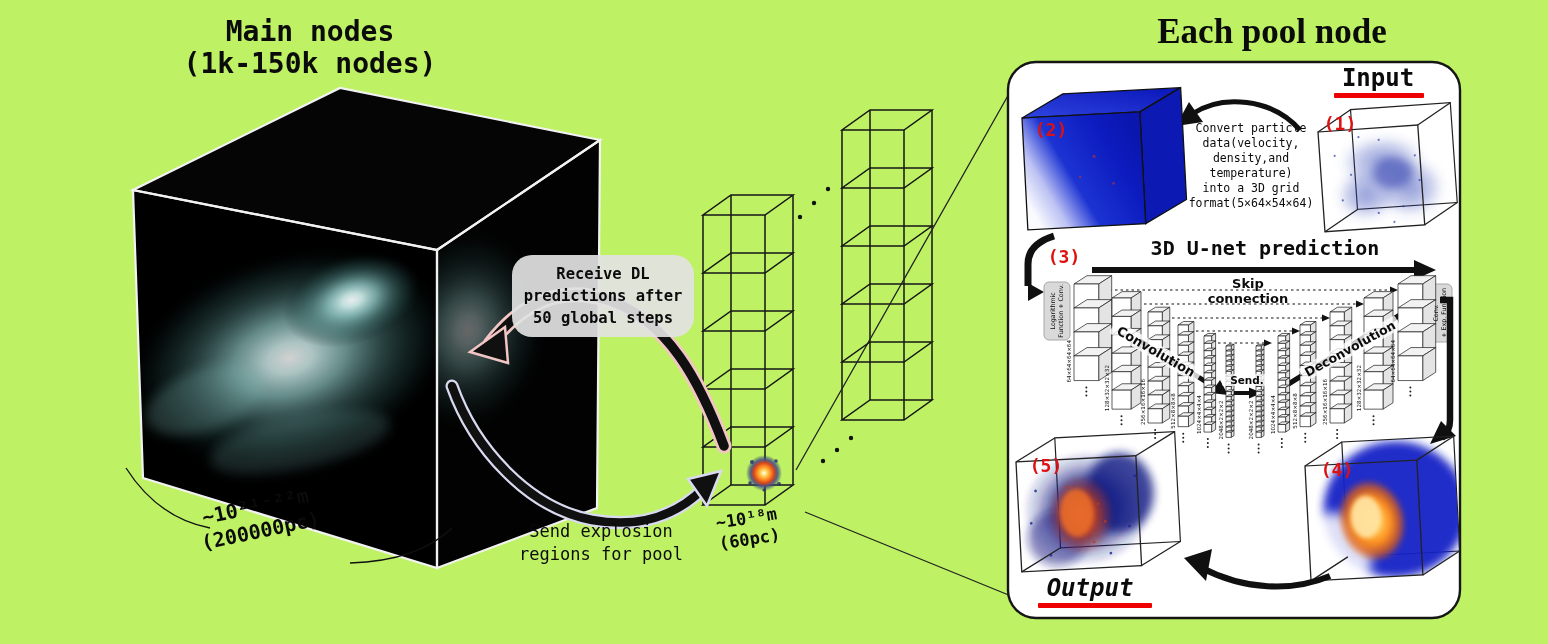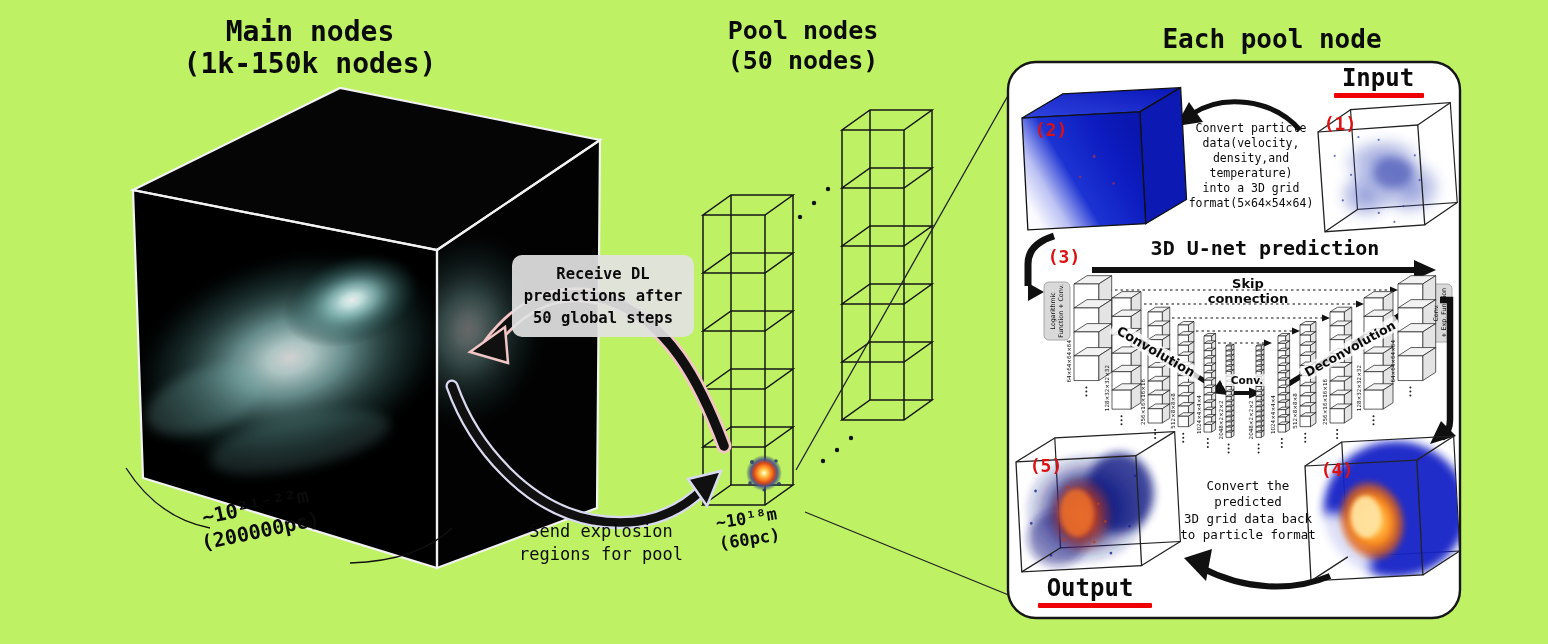--- a/index.html
+++ b/index.html
@@ -7,21 +7,21 @@
           font-family:"DejaVu Sans Mono",monospace;}
   svg.scene{position:absolute;left:0;top:0;}
   .t{position:absolute;font-family:"DejaVu Sans Mono",monospace;white-space:pre-line;
      text-align:center;color:#0b0b0b;z-index:3;}
   .b{font-weight:bold;}
   .sans{font-family:"DejaVu Sans",sans-serif;}
   .red{color:#dd1111;}
   .bar{position:absolute;background:#ee0000;border-radius:1px;z-index:3;}
   .whitebg{background:rgba(255,255,255,0.78);border-radius:2px;padding:0 2px;}
   #receive-box{position:absolute;left:512px;top:255px;width:182px;height:82px;
-     background:rgba(226,226,226,0.92);border-radius:10px;z-index:2;
+     background:rgba(226,226,226,0.92);border-radius:20px;z-index:2;
      display:flex;align-items:center;justify-content:center;}
 </style>
 </head>
 <body>
 
 <div id="canvas">
 
 <svg class="scene" width="1548" height="644" viewBox="0 0 1548 644">
   <defs>
     <clipPath id="clipF">
@@ -721,62 +721,56 @@
     </g>
     <g fill="none" stroke="#222" stroke-width="1.3">
       <path d="M0 0 L40 -22 M120 0 L160 -22 M120 110 L160 88 M0 110 L40 88"></path>
       <rect x="0" y="0" width="120" height="110"></rect>
     </g>
   </g>
 </svg>
 
 <div class="t b" style="left:140px;top:16px;width:340px;font-size:28px;line-height:1.15;">Main nodes
 (1k-150k nodes)</div>
-<div class="t b" style="left:673px;top:16px;width:260px;font-size:25px;line-height:1.2;">Pool nodes
-(50 nodes)</div>
-<div class="t b" style="left:1102px;top:24px;width:340px;font-size:26px;">Each pool node</div>
+<div class="t b" style="left:1102px;top:12px;width:340px;font-size:35px;font-family:Liberation Serif, serif;">Each pool node</div>
 
 <div class="t b" style="left:148px;top:494px;width:220px;font-size:20px;line-height:1.25;transform:rotate(-12deg);">~10²¹⁻²²m
 (200000pc)</div>
 <div class="t b" style="left:692px;top:508px;width:112px;font-size:17px;line-height:1.25;transform:rotate(-9deg);">~10¹⁸m
 (60pc)</div>
 
 <div id="receive-box">
   <div class="t b" style="position:static;font-size:15.5px;line-height:1.42;">Receive DL
 predictions after
 50 global steps</div>
 </div>
 <div class="t" style="left:496px;top:520px;width:210px;font-size:17px;line-height:1.35;">Send explosion
 regions for pool</div>
 
 <div class="t b" style="left:1332px;top:64px;width:92px;font-size:24px;text-align:center;">Input</div>
 <div class="bar" style="left:1334px;top:93px;width:90px;height:4.5px;"></div>
-<div class="t b" style="left:1040px;top:574px;width:100px;font-size:24px;">Output</div>
+<div class="t b" style="left:1040px;top:574px;width:100px;font-size:24px;font-style:italic;">Output</div>
 <div class="bar" style="left:1038px;top:603px;width:114px;height:5px;"></div>
 
 <div class="t b red" style="left:1320px;top:113px;width:40px;font-size:18px;">(1)</div>
 <div class="t b red" style="left:1031px;top:119px;width:40px;font-size:18px;">(2)</div>
 <div class="t b red" style="left:1044px;top:246px;width:40px;font-size:18px;">(3)</div>
 <div class="t b red" style="left:1317px;top:459px;width:40px;font-size:18px;">(4)</div>
 <div class="t b red" style="left:1026px;top:455px;width:40px;font-size:18px;">(5)</div>
 
 <div class="t" style="left:1166px;top:121px;width:170px;font-size:11.5px;line-height:1.3;">Convert particle
 data(velocity,
 density,and
 temperature)
 into a 3D grid
 format(5×64×54×64)</div>
-<div class="t" style="left:1158px;top:478px;width:180px;font-size:12.5px;line-height:1.3;">Convert the
-predicted
-3D grid data back
-to particle format</div>
 
 <div class="t b" style="left:1088px;top:236px;width:354px;font-size:20px;">3D U-net prediction</div>
 <div class="t b sans" style="left:1200px;top:276px;width:96px;font-size:13px;">Skip connection</div>
 <div class="t b sans whitebg" style="left:1106px;top:344px;width:96px;font-size:13px;transform:rotate(30deg);">Convolution</div>
 <div class="t b sans whitebg" style="left:1295px;top:341px;width:106px;font-size:12.5px;transform:rotate(-29deg);">Deconvolution</div>
-<div class="t b sans whitebg" style="left:1222px;top:374px;width:46px;font-size:10.5px;">Conv.</div>
+<div class="t b sans whitebg" style="left:1222px;top:374px;width:46px;font-size:10.5px;">Send.</div>
 <div class="t sans" style="left:1027px;top:303px;width:60px;font-size:6.3px;line-height:1.25;transform:rotate(-90deg);">Logarithmic
 Function + Conv.</div>
 <div class="t sans" style="left:1410px;top:305px;width:60px;font-size:6.3px;line-height:1.25;transform:rotate(-90deg);">Conv.
 + Exp. Function</div>
 
 </div>
 
 </body></html>

